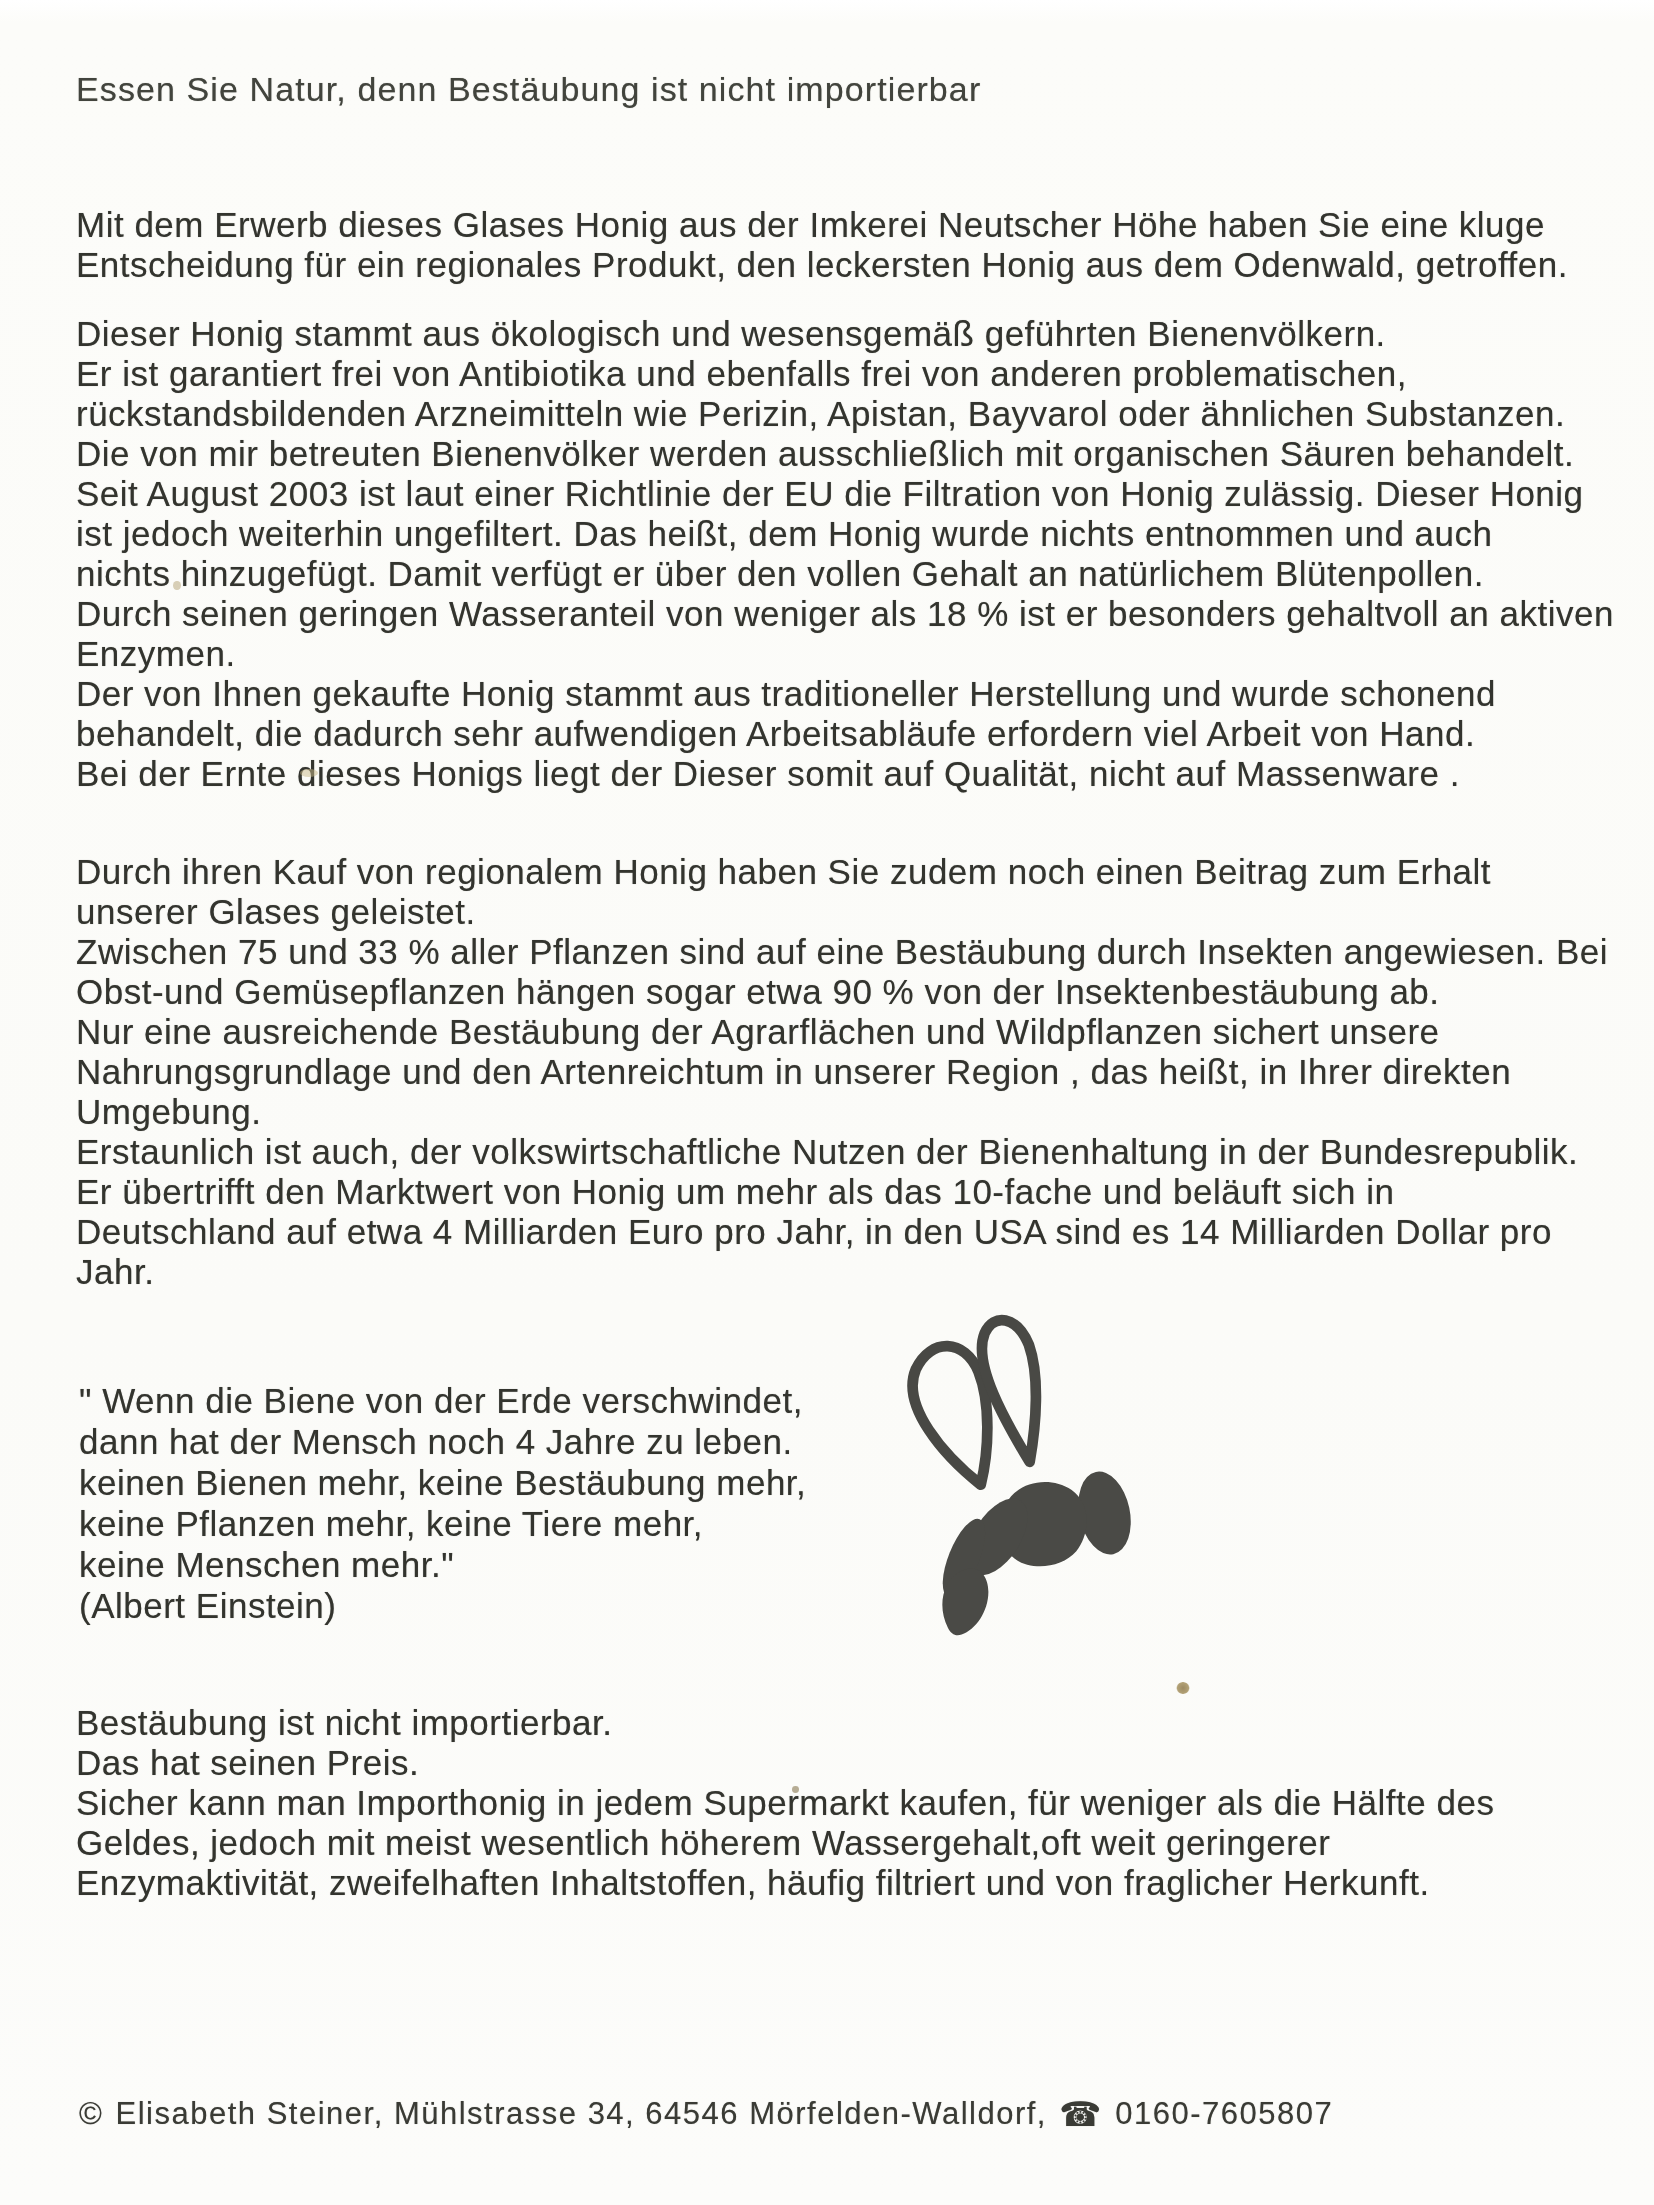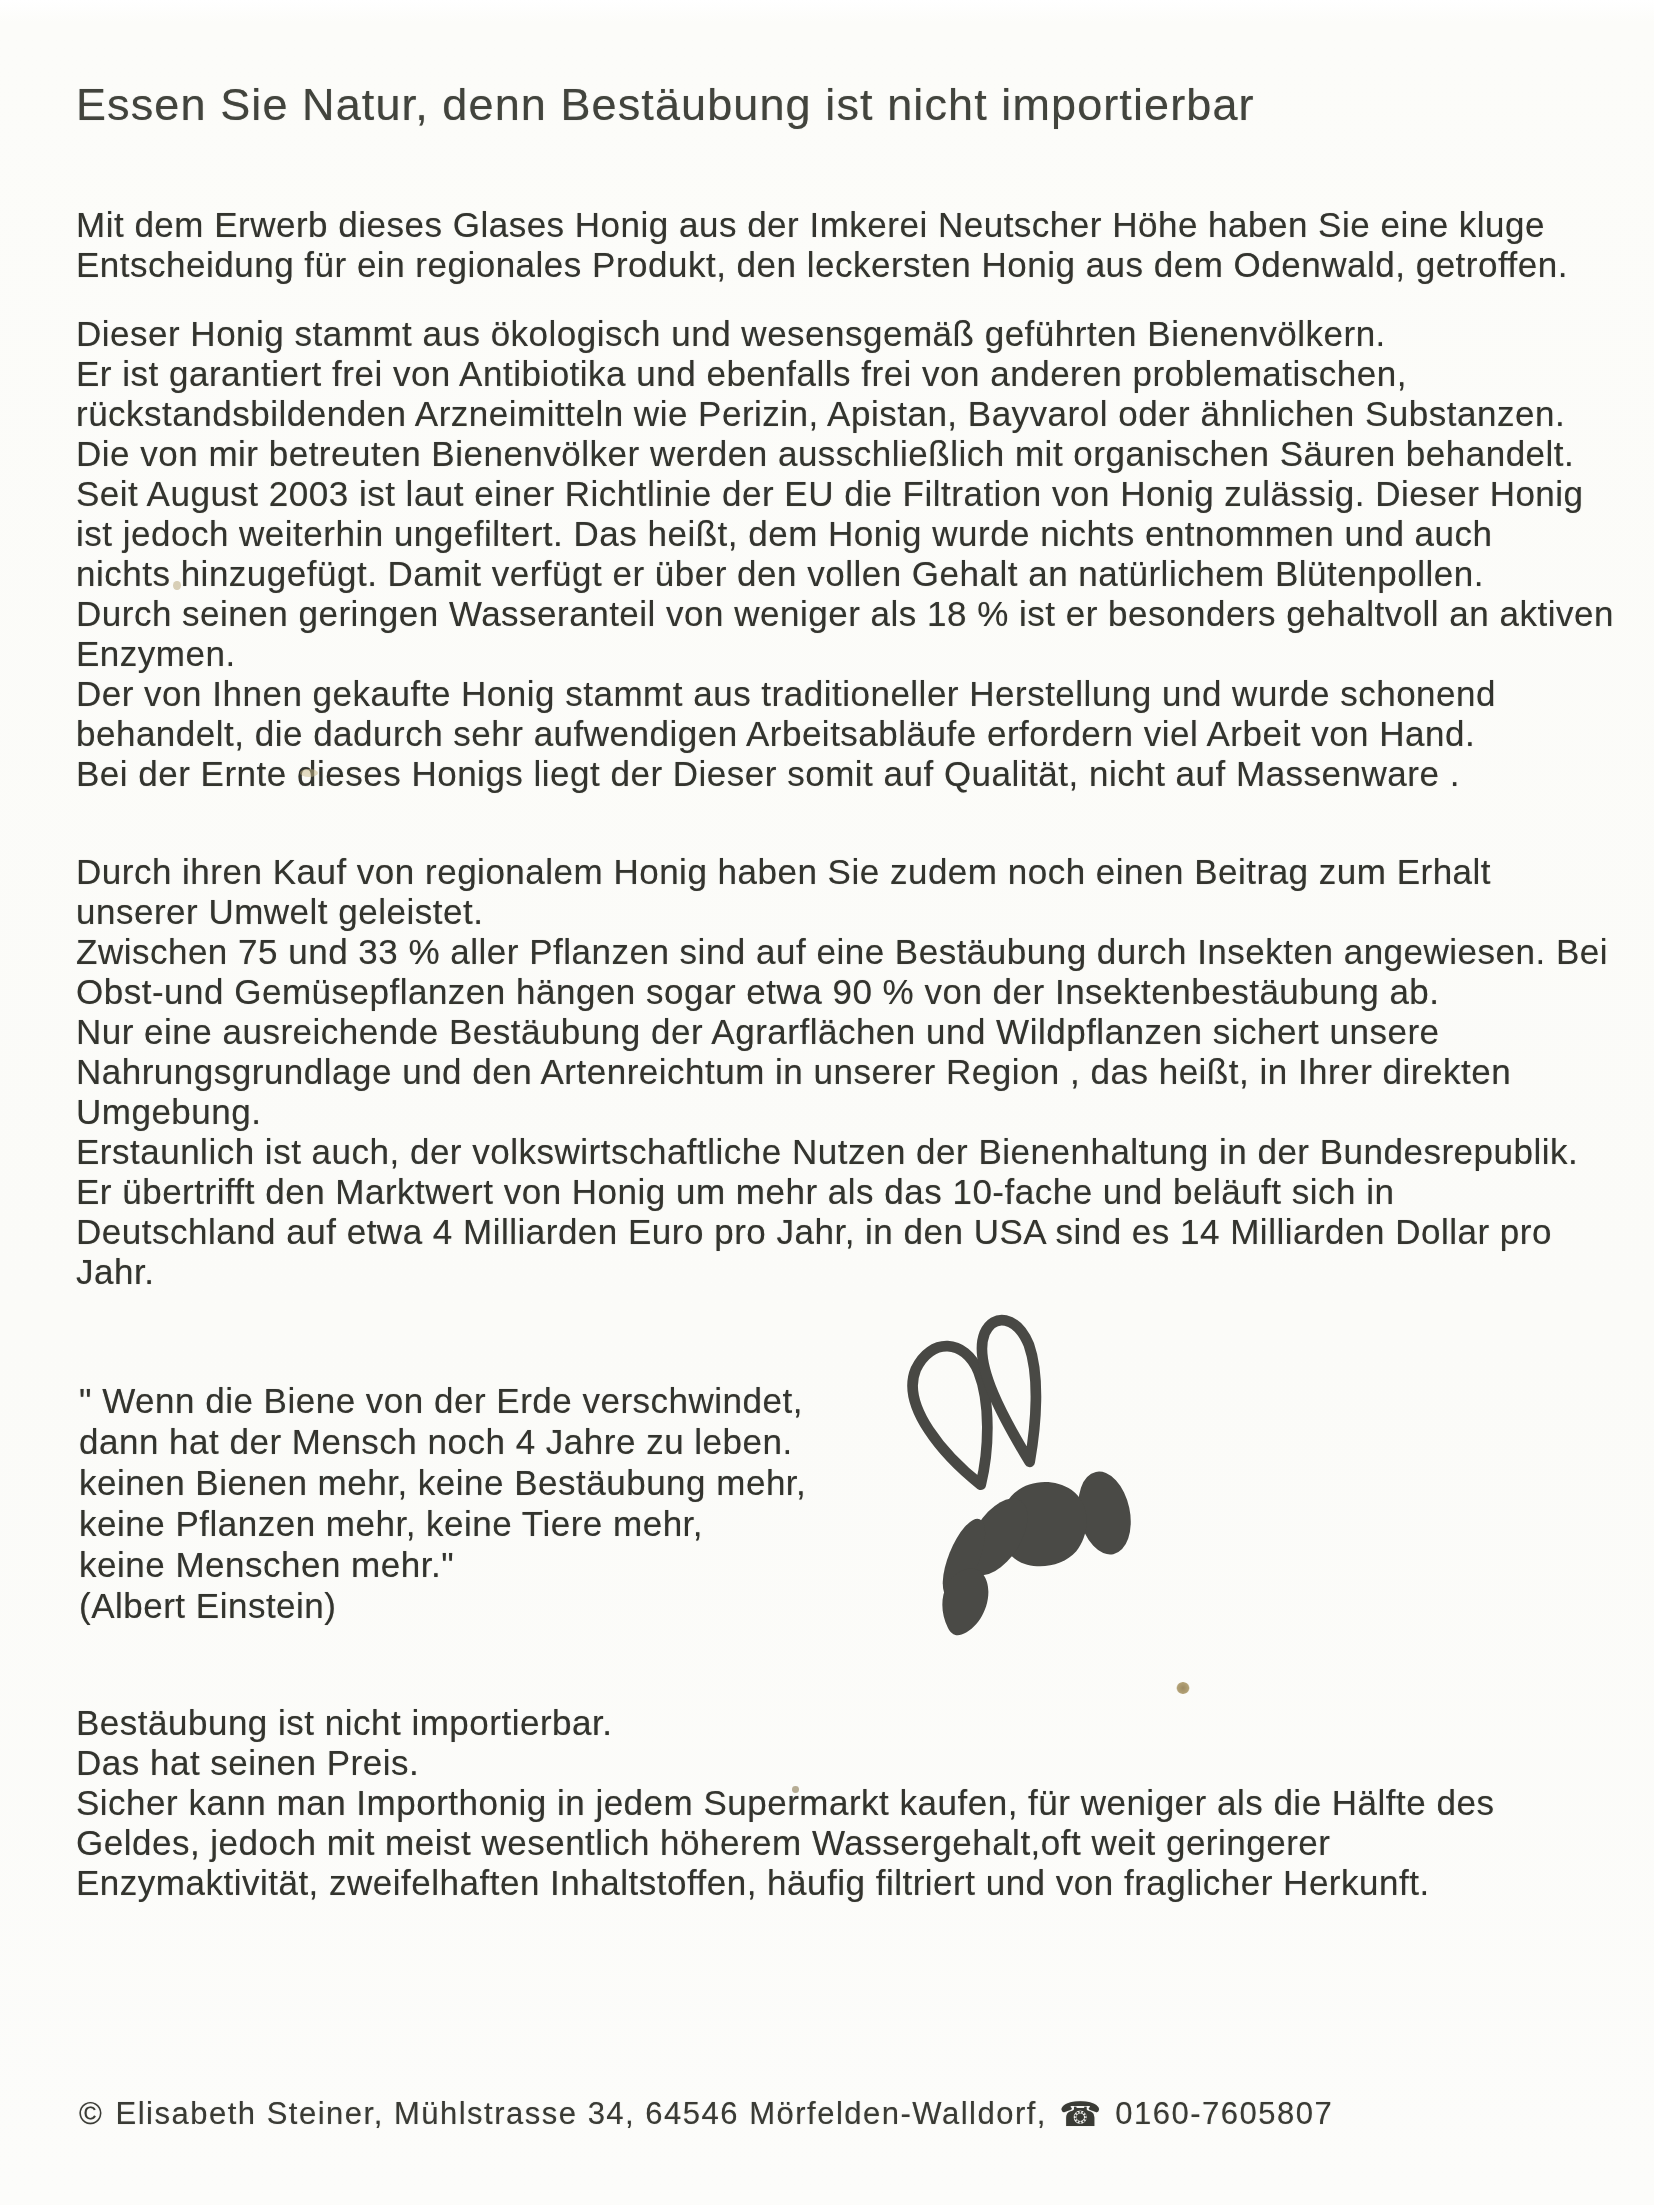--- a/index.html
+++ b/index.html
@@ -11,27 +11,26 @@
   .page {
     position: relative;
     width: 1654px; height: 2205px;
     background: linear-gradient(180deg, #ffffff 0px, #fcfcf9 23px, #fbfbf8 60%, #fcfcfa 100%);
     overflow: hidden;
     color: #34352f;
   }
   .title {
     position: absolute;
     left: 76px; top: 70px;
-    font-size: 45px;
+    font-size: 34px;
     font-weight: 400;
     letter-spacing: 1.1px;
     color: #42443d;
     white-space: nowrap;
     text-shadow: 0 0 0.8px rgba(55,57,50,.55);
-    margin-top: 9px;
   }
   .para {
     position: absolute;
     left: 76px;
     width: 1536px;
     font-size: 35px;
     line-height: 40px;
     letter-spacing: 0.5px;
     color: #33342e;
     text-shadow: 0 0 0.8px rgba(50,52,46,.5);
@@ -89,21 +88,21 @@
       <div class="line">nichts hinzugefügt. Damit verfügt er über den vollen Gehalt an natürlichem Blütenpollen.</div>
       <div class="line">Durch seinen geringen Wasseranteil von weniger als 18 % ist er besonders gehaltvoll an aktiven</div>
       <div class="line">Enzymen.</div>
       <div class="line">Der von Ihnen gekaufte Honig stammt aus traditioneller Herstellung und wurde schonend</div>
       <div class="line">behandelt, die dadurch sehr aufwendigen Arbeitsabläufe erfordern viel Arbeit von Hand.</div>
       <div class="line">Bei der Ernte dieses Honigs liegt der Dieser somit auf Qualität, nicht auf Massenware .</div>
     </section>
 
   <section class="para p-environment">
       <div class="line">Durch ihren Kauf von regionalem Honig haben Sie zudem noch einen Beitrag zum Erhalt</div>
-      <div class="line">unserer Umwelt geleistet.</div>
+      <div class="line">unserer Glases geleistet.</div>
       <div class="line">Zwischen 75 und 33 % aller Pflanzen sind auf eine Bestäubung durch Insekten angewiesen. Bei</div>
       <div class="line">Obst-und Gemüsepflanzen hängen sogar etwa 90 % von der Insektenbestäubung ab.</div>
       <div class="line">Nur eine ausreichende Bestäubung der Agrarflächen und Wildpflanzen sichert unsere</div>
       <div class="line">Nahrungsgrundlage und den Artenreichtum in unserer Region , das heißt, in Ihrer direkten</div>
       <div class="line">Umgebung.</div>
       <div class="line">Erstaunlich ist auch, der volkswirtschaftliche Nutzen der Bienenhaltung in der Bundesrepublik.</div>
       <div class="line">Er übertrifft den Marktwert von Honig um mehr als das 10-fache und beläuft sich in</div>
       <div class="line">Deutschland auf etwa 4 Milliarden Euro pro Jahr, in den USA sind es 14 Milliarden Dollar pro</div>
       <div class="line">Jahr.</div>
     </section>

